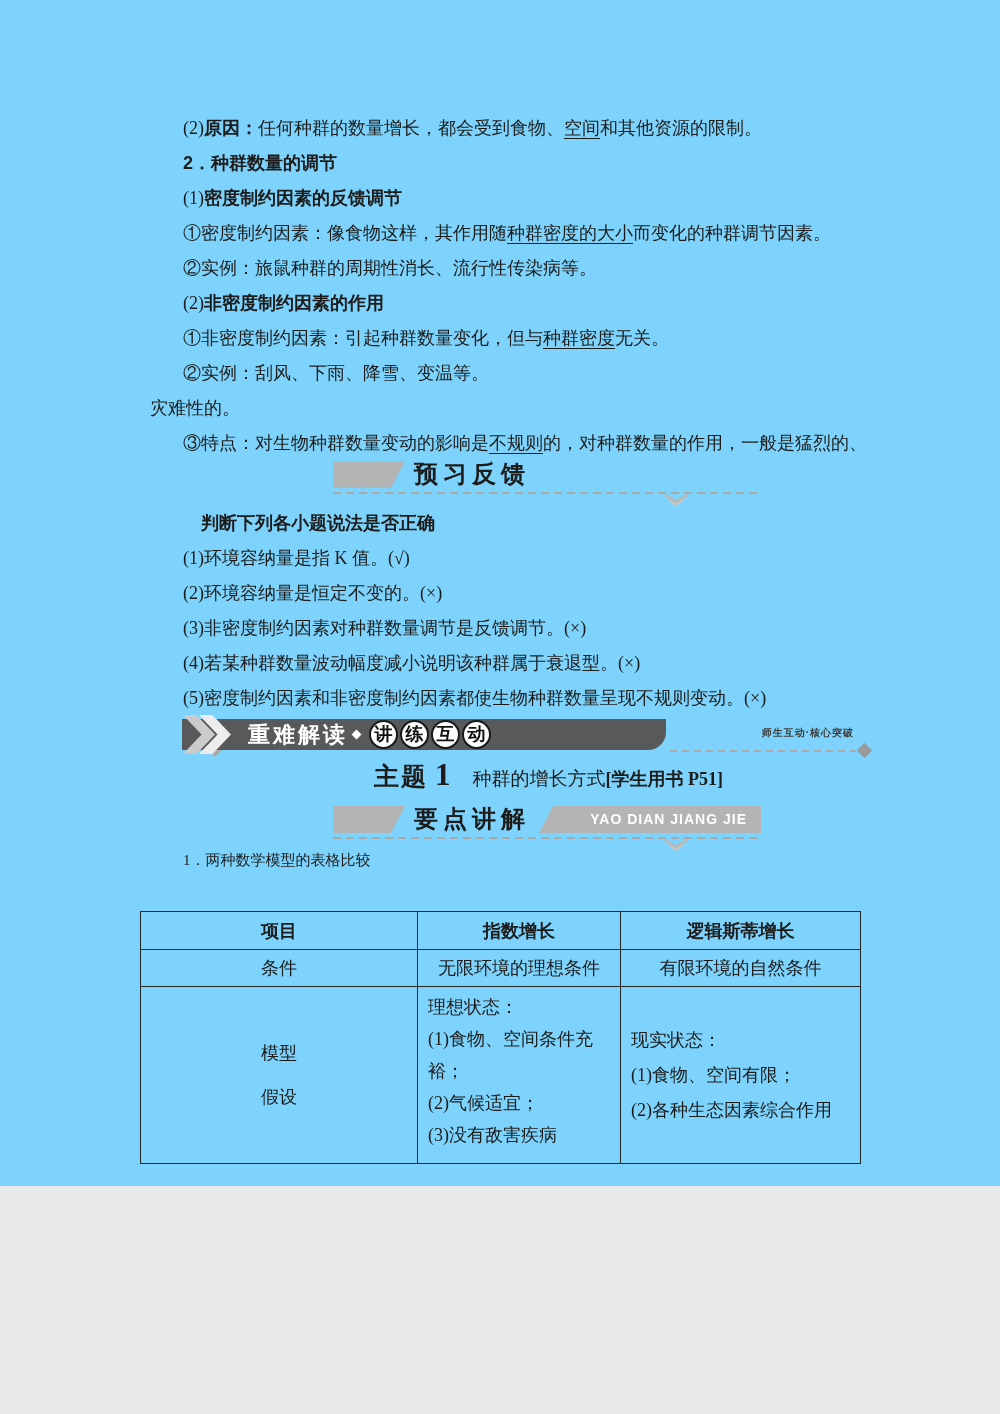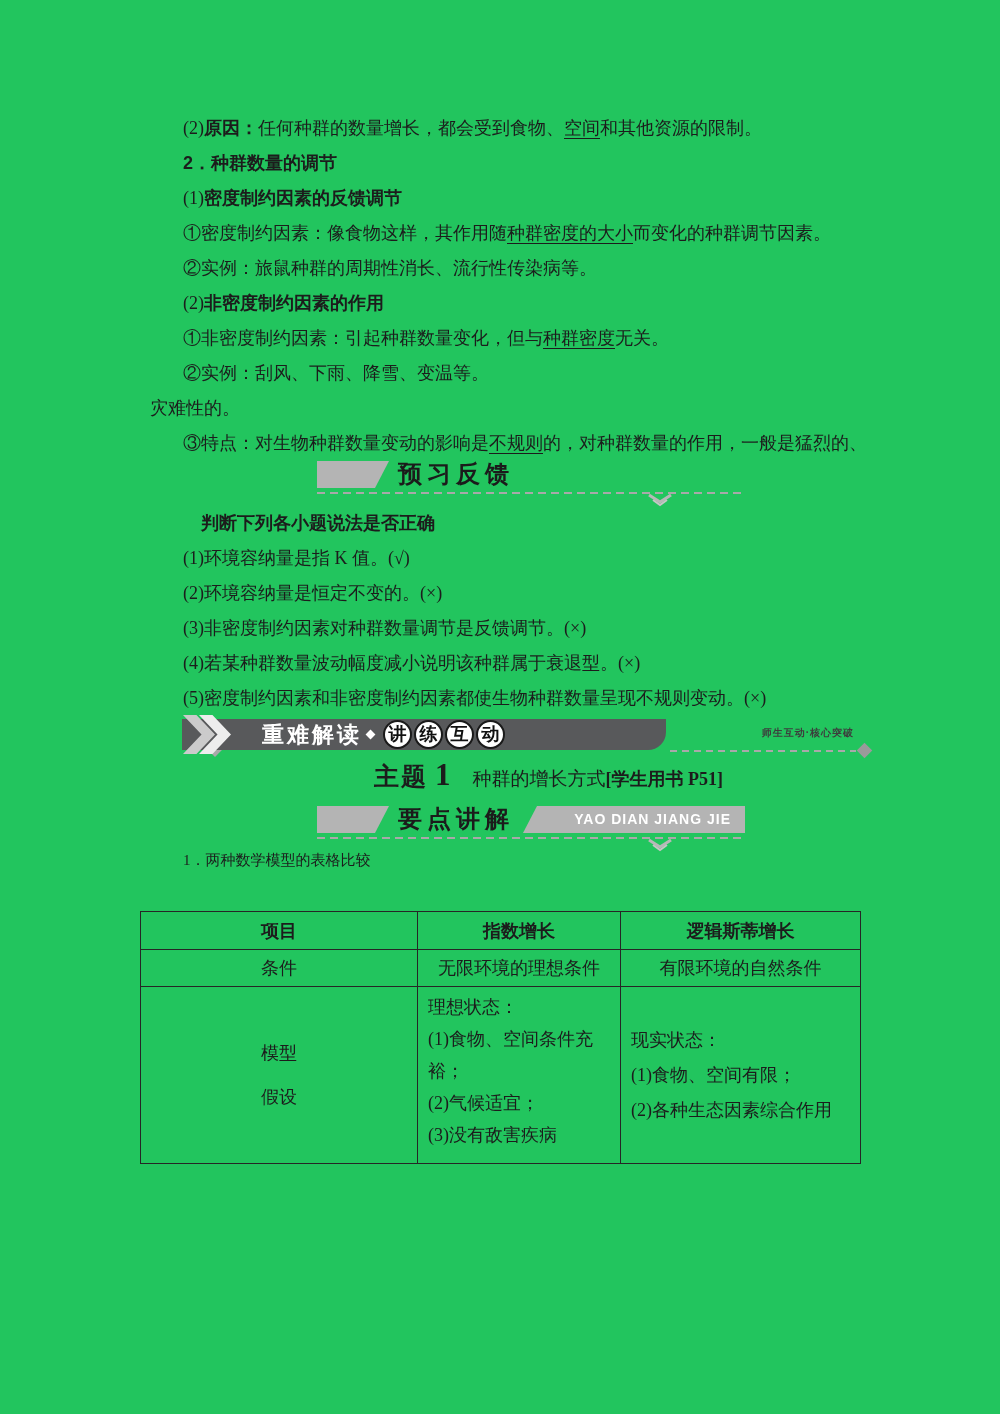--- a/index.html
+++ b/index.html
@@ -4,33 +4,33 @@
 <style>
   :root{
     --banner-gray:#b4b4b4;
     --dark-bar:#58595b;
     --text:#1c1c1c;
     --border:#262626;
     --dash:#a9a9a9;
   }
   html,body{margin:0;padding:0;background:#e9e9e9;}
   .page{
-    position:relative;width:1000px;height:1414px;margin:0 auto;background:#22c55e;
+    position:relative;width:1000px;height:1186px;margin:0 auto;background:#7dd3fc;
     font-family:"Liberation Serif",serif;color:var(--text);overflow:hidden;
   }
   
   .textblock{position:absolute;left:150px;top:111px;width:720px;}
   .para{font-size:18px;line-height:35px;white-space:nowrap;}
   .para.ind{padding-left:33px;}
   .seg-p{font-family:"Liberation Serif",serif;}
   .seg-b{font-weight:bold;font-family:"Liberation Sans",sans-serif;}
   .seg-h{font-weight:bold;font-family:"Liberation Sans",sans-serif;}
   .seg-u{text-decoration:underline;text-underline-offset:4px;}
   
-  .gbanner{position:absolute;width:428px;height:27px;}
+  .gbanner{position:absolute;width:428px;height:27px;margin-left:16px;}
   .gbanner .row{display:flex;height:27px;}
   .bn-left{width:72px;background:var(--banner-gray);
     clip-path:polygon(0 0,100% 0,calc(100% - 14px) 100%,0 100%);}
   .bn-title{padding:0 9px;font-family:"Liberation Sans",sans-serif;font-weight:bold;
     font-size:24px;line-height:26px;letter-spacing:5px;color:#1b1b1b;white-space:nowrap;}
   .bn-bar{flex:1;background:var(--banner-gray);
     clip-path:polygon(14px 0,100% 0,100% 100%,0 100%);
     color:#fff;font-family:"Liberation Sans",sans-serif;font-weight:bold;font-size:14px;
     letter-spacing:1px;line-height:27px;text-align:right;padding-right:14px;}
   .dashline{position:absolute;left:0;right:0;top:31px;height:2px;
@@ -40,21 +40,21 @@
   .quiz{position:absolute;left:150px;top:506px;width:720px;}
   .quiz-heading{font-family:"Liberation Sans",sans-serif;font-weight:bold;font-size:18px;
     line-height:35px;padding-left:51px;}
   .quiz-item{font-size:18px;line-height:35px;padding-left:33px;white-space:nowrap;}
   
   .mbanner{position:absolute;left:182px;top:716px;width:690px;height:46px;}
   .tail-diamond{position:absolute;left:26px;top:24px;width:14px;height:14px;
     background:#a9a9a9;transform:rotate(45deg);}
   .bar2{position:absolute;left:0;top:3px;width:484px;height:31px;background:var(--dark-bar);
     border-radius:0 0 18px 0;}
-  .bar2-inner{display:flex;align-items:center;height:100%;padding-left:66px;margin-left:14px;}
+  .bar2-inner{display:flex;align-items:center;height:100%;padding-left:66px;}
   .bar2-title{color:#fff;font-family:"Liberation Sans",sans-serif;font-weight:bold;
     font-size:22px;letter-spacing:3px;white-space:nowrap;}
   .sep-diamond{width:7px;height:7px;background:#fff;transform:rotate(45deg);
     margin:0 7px 0 5px;flex:none;}
   .circle-char{width:25px;height:25px;border-radius:50%;background:#fff;color:#111;
     border:2px solid #1a1a1a;font-family:"Liberation Sans",sans-serif;font-weight:bold;
     font-size:18px;line-height:25px;text-align:center;margin-left:2px;flex:none;}
   .chevA,.chevB{position:absolute;top:-1px;width:32px;height:39px;
     clip-path:polygon(0 0,42% 0,100% 50%,42% 100%,0 100%,58% 50%);}
   .chevA{left:1px;background:#cbcbcb;}

